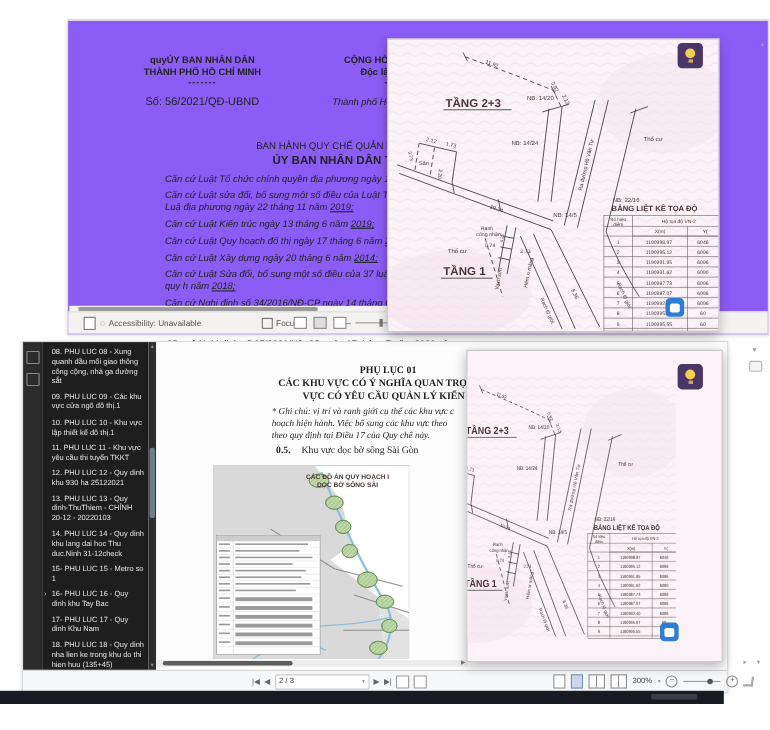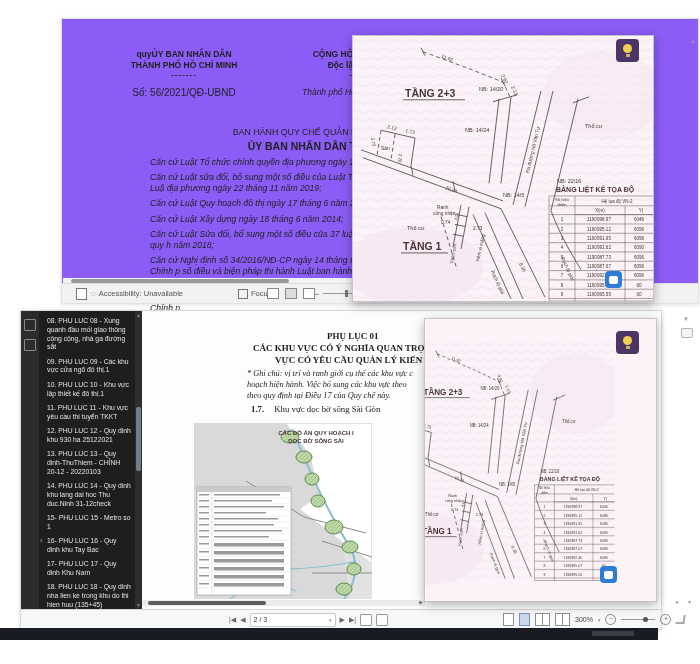--- a/index.html
+++ b/index.html
@@ -13,21 +13,21 @@
   .org-left{left:52px;top:30px;width:140px;text-align:center;font-weight:bold;font-size:8.5px;line-height:10.5px;}
   .org-rule{font-weight:bold;letter-spacing:1px;font-size:8px;}
   .doc-num{left:52px;top:68px;width:140px;text-align:center;font-size:10px;}
   .org-right{left:240px;top:30px;width:150px;text-align:center;font-weight:bold;font-size:8.5px;line-height:10.5px;white-space:nowrap;}
   .dateline{left:240px;top:68px;width:160px;font-style:italic;font-size:8.5px;white-space:nowrap;}
   .t1{left:190px;top:92px;width:200px;text-align:center;font-weight:bold;font-size:10px;}
   .t2{left:60px;top:108px;width:470px;text-align:center;font-size:8.8px;white-space:nowrap;}
   .t3{left:60px;top:121px;width:470px;text-align:center;font-weight:bold;font-size:10.5px;white-space:nowrap;}
   .paras{left:88px;top:138px;width:286px;font-style:italic;font-size:8.6px;line-height:10.8px;}
   .paras p{margin:0 0 4.5px 0;}
-  .paras .u{}
+  .paras .u{text-decoration:underline;}
   
   .w-hscroll{left:1px;bottom:19px;width:330px;height:6px;background:#f2f2f2;}
   .w-hthumb{position:absolute;left:8px;top:1px;width:218px;height:4px;background:#9a9a9a;border-radius:2px;}
   .statusbar{left:0;bottom:0;width:100%;height:19px;background:#f3f2f1;border-top:1px solid #e1dfdd;
              color:#555;font-size:7.5px;display:flex;align-items:center;}
   .sb-icon{width:9px;height:10px;border:1px solid #777;margin:0 4px 0 14px;background:#fff;}
   .sb-acc{display:flex;align-items:center;gap:3px;}
   .acc-glyph{font-size:8px;color:#666;}
   .sb-focus{position:absolute;left:176px;display:flex;align-items:center;gap:3px;}
   .focus-glyph{width:8px;height:8px;border:1px solid #777;}
@@ -239,22 +239,23 @@
       <div>CỘNG HÒA XÃ HỘI CHỦ NGHĨA</div>
       <div>Độc lập - Tự do - Hạnh p</div>
       <div class="org-rule">---------------</div>
     </div>
     <div class="abs dateline">Thành phố Hồ Chí Minh, ngày 28</div>
     <div class="abs t2">BAN HÀNH QUY CHẾ QUẢN LÝ KIẾN TRÚC THÀNH PHỐ HỒ</div>
     <div class="abs t3">ỦY BAN NHÂN DÂN THÀNH PHỐ HỒ CHÍ MI</div>
     <div class="abs paras">
       <p><span>Căn cứ Luật Tổ chức chính quyền địa phương ngày 19 tháng 6 năm </span><span class="u">2015;</span></p>
       <p><span>Căn cứ Luật sửa đổi, bổ sung một số điều của Luật Tổ chức Chính phủ và Luậ địa phương ngày 22 tháng 11 năm </span><span class="u">2019;</span></p>
+      <p><span>Căn cứ Luật Kiến trúc ngày 13 tháng 6 năm </span><span class="u">2019;</span></p>
       <p><span>Căn cứ Luật Quy hoạch đô thị ngày 17 tháng 6 năm </span><span class="u">2009;</span></p>
-      <p><span>Căn cứ Luật Xây dựng ngày 18 tháng 6 năm </span><span class="u">2014;</span></p>
+      <p><span>Căn cứ Luật Xây dựng ngày 20 tháng 6 năm </span><span class="u">2014;</span></p>
       <p><span>Căn cứ Luật Sửa đổi, bổ sung một số điều của 37 luật có liên quan đến quy h năm </span><span class="u">2018;</span></p>
       <p><span>Căn cứ Nghị định số 34/2016/NĐ-CP ngày 14 tháng 6 năm 2016 của Chính p số điều và biện pháp thi hành Luật ban hành văn bản Quy phạm pháp </span><span class="u">luật;</span></p>
       <p><span>Căn cứ Nghị định số 85/2020/NĐ-CP ngày 17 tháng 7 năm 2020 của Chính p</span><span class="u"></span></p>
     </div>
   </div>
   <div class="abs w-hscroll">
     <div class="w-hthumb"></div>
   </div>
   <div class="abs statusbar">
     <div class="sb-icon"></div>
@@ -321,21 +322,21 @@
     <div class="bm-dn">▼</div>
   </div>
 
   <div class="abs pagearea">
     <div class="pg pg-h1">PHỤ LỤC 01</div>
     <div class="pg pg-h2">CÁC KHU VỰC CÓ Ý NGHĨA QUAN TRỌ</div>
     <div class="pg pg-h3">VỰC CÓ YÊU CẦU QUẢN LÝ KIẾN</div>
     <div class="pg pg-note" style="left:78px;top:58px;text-align:center;">* Ghi chú: vị trí và ranh giới cụ thể các khu vực c</div>
     <div class="pg pg-note" style="left:78px;top:69px;">hoạch hiện hành. Việc bổ sung các khu vực theo</div>
     <div class="pg pg-note" style="left:78px;top:80px;">theo quy định tại Điều 17 của Quy chế này.</div>
-    <div class="pg pg-sec"><b>1.7.</b><span>Khu vực dọc bờ sông Sài Gòn</span></div>
+    <div class="pg pg-sec"><b>0.5.</b><span>Khu vực dọc bờ sông Sài Gòn</span></div>
 
     <svg class="abs" style="left:52px;top:112px;" width="178" height="176" viewBox="0 0 178 176">
       <rect x="0" y="0" width="178" height="176" fill="#ffffff" stroke="#9a9a9a" stroke-width=".6"></rect>
       <path d="M0 0 H92 L116 32 L126 72 L106 86 L150 120 L156 176 H0 Z" fill="#d9d9d9"></path>
       <path d="M150 120 L178 140 L178 176 L156 176 Z" fill="#e2e2e2"></path>
       <path d="M98 6 C112 38 126 76 158 128 C164 142 162 160 150 176" stroke="#88c0da" stroke-width="2" fill="none"></path>
       <path d="M60 150 C90 144 122 148 162 138 M36 176 C58 160 80 158 102 168" stroke="#88c0da" stroke-width="1.2" fill="none"></path>
       <path d="M52 58 L110 94 L172 110 M118 150 L178 150 M128 118 L178 134" stroke="#8c8c8c" stroke-width="1" fill="none"></path>
       <g stroke="#57884a" stroke-width=".6">
         <ellipse cx="96" cy="14" rx="9" ry="6" fill="#bfd8a8"></ellipse>

